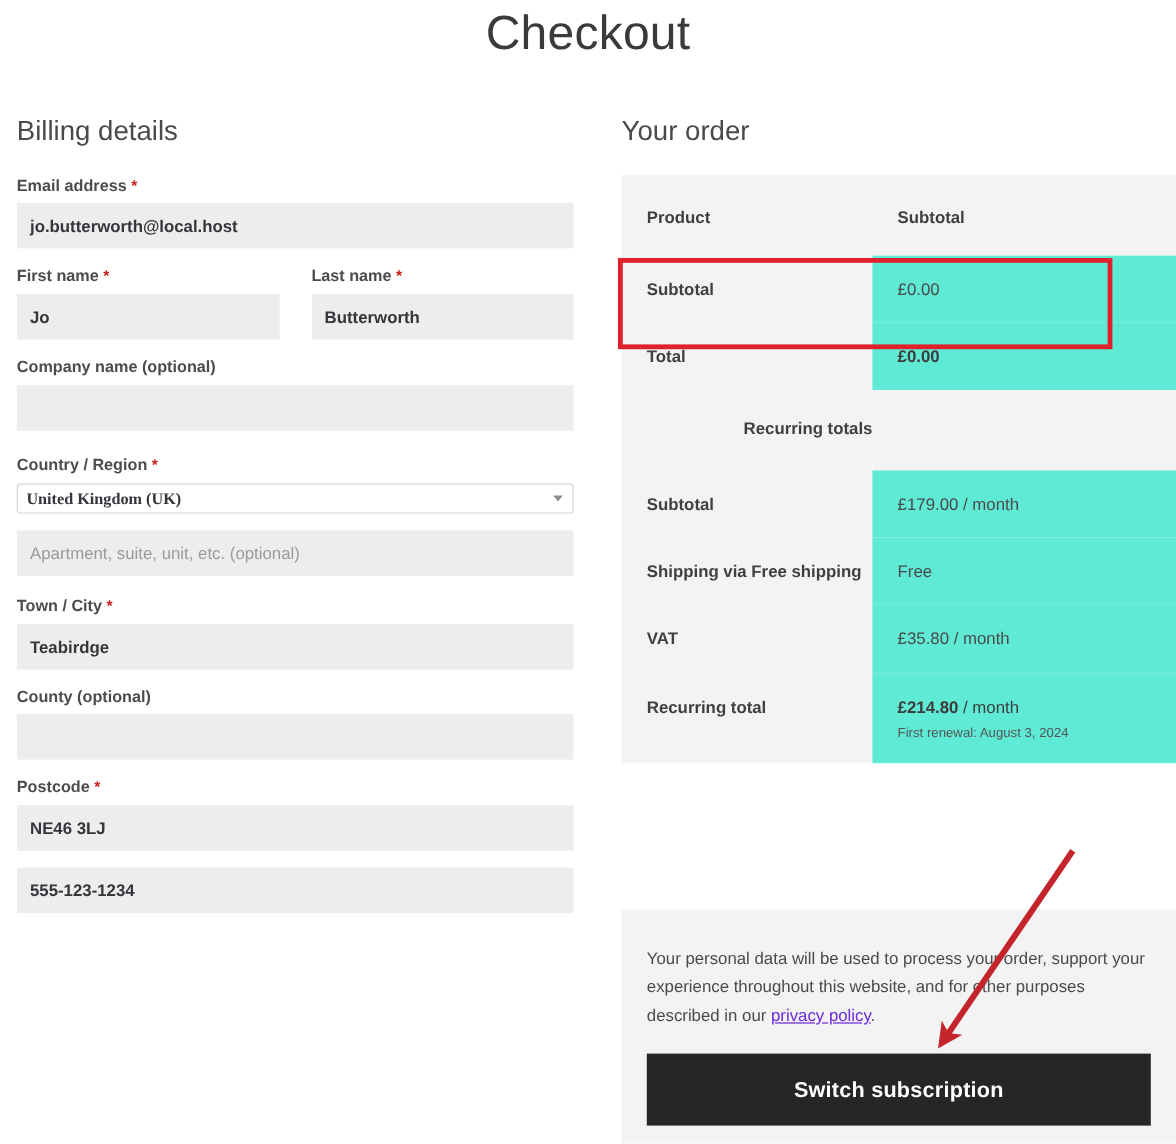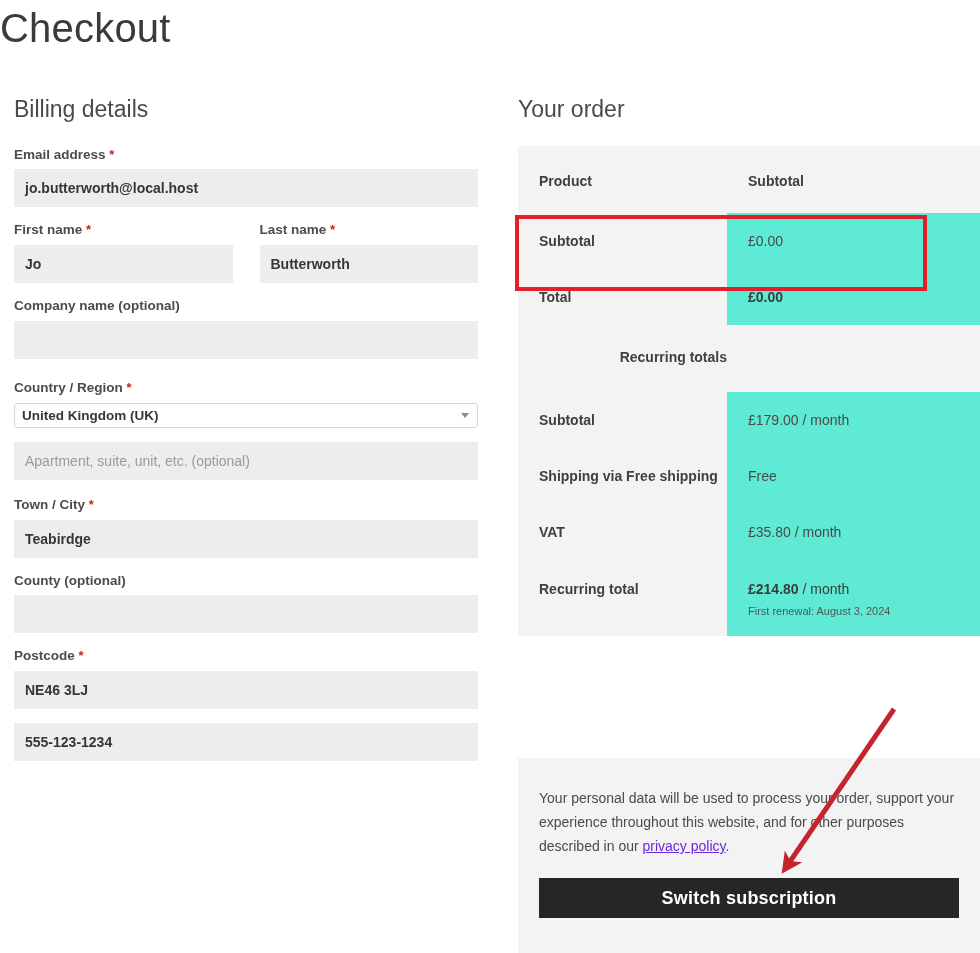--- a/index.html
+++ b/index.html
@@ -10,21 +10,21 @@
     background: #ffffff;
     font-family: "Liberation Sans", "DejaVu Sans", sans-serif;
     color: #3c3c3c;
     overflow: hidden;
   }
   .page { position: relative; width: 980px; height: 953px; }
 
   
   .page-title {
     position: absolute; left: 0; top: 6px; width: 980px;
-    text-align: left;
+    text-align: center;
     font-size: 40px; font-weight: 400; color: #3a3a3a;
     letter-spacing: 0.2px;
   }
 
   
   .col-left  { position: absolute; left: 14px;  top: 96px; width: 464px; }
   .col-right { position: absolute; left: 518px; top: 96px; width: 462px; }
 
   .section-heading {
     font-size: 23px; font-weight: 400; color: #4a4a4a;
@@ -45,21 +45,21 @@
     padding: 0 11px;
     font-family: inherit; font-size: 14px; font-weight: 600; color: #33363a;
     line-height: 38px;
   }
   .ctl.placeholder { color: #9a9a9a; font-weight: 400; }
   .ctl.empty { color: transparent; }
 
   .row2 { display: flex; gap: 27px; }
   .row2 .field { flex: 1 1 0; margin-bottom: 14px; }
 
-  .select-wrap { position: relative; }
+  .select-wrap { position: relative; font-family: Liberation Serif, serif; }
   .select-ctl {
     display: block; width: 100%; height: 25px;
     background: #ffffff; border: 1px solid #d6d6d6; border-radius: 3px;
     padding: 0 26px 0 7px;
     font-size: 13.5px; font-weight: 600; color: #33363a;
     line-height: 23px;
   }
   .select-arrow {
     position: absolute; right: 9px; top: 10px;
     width: 0; height: 0;
@@ -111,21 +111,21 @@
     width: 462px; min-height: 195px;
     background: #f3f3f3;
     padding: 28px 22px 28px 21px;
   }
   .privacy-text {
     font-size: 14px; line-height: 1.72; color: #4a4a4a;
     margin: 0 0 20px 0;
   }
   .privacy-link { color: #6d28d9; text-decoration: underline; }
   .submit-button {
-    display: block; width: 420px; height: 40px;
+    display: block; width: 420px; height: 60px;
     background: #262626; border: 0; outline: 0;
     color: #ffffff; font-family: inherit;
     font-size: 18px; font-weight: 700; letter-spacing: 0.2px;
     cursor: pointer;
   }
 
   
   .annotation-arrow { position: absolute; left: 0; top: 0; width: 980px; height: 953px; pointer-events: none; }
 </style>
 </head>

